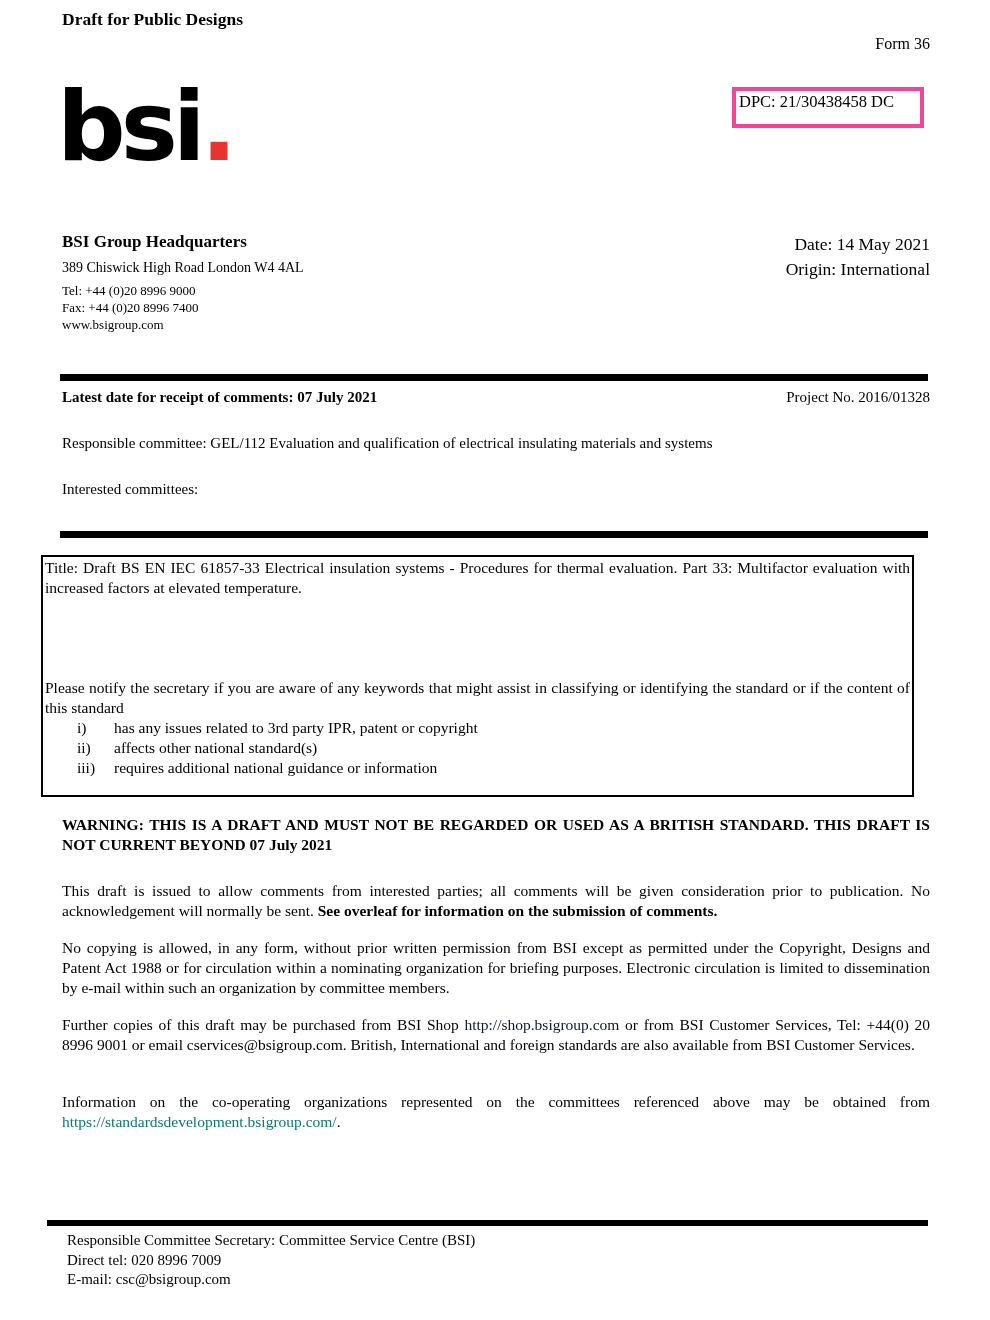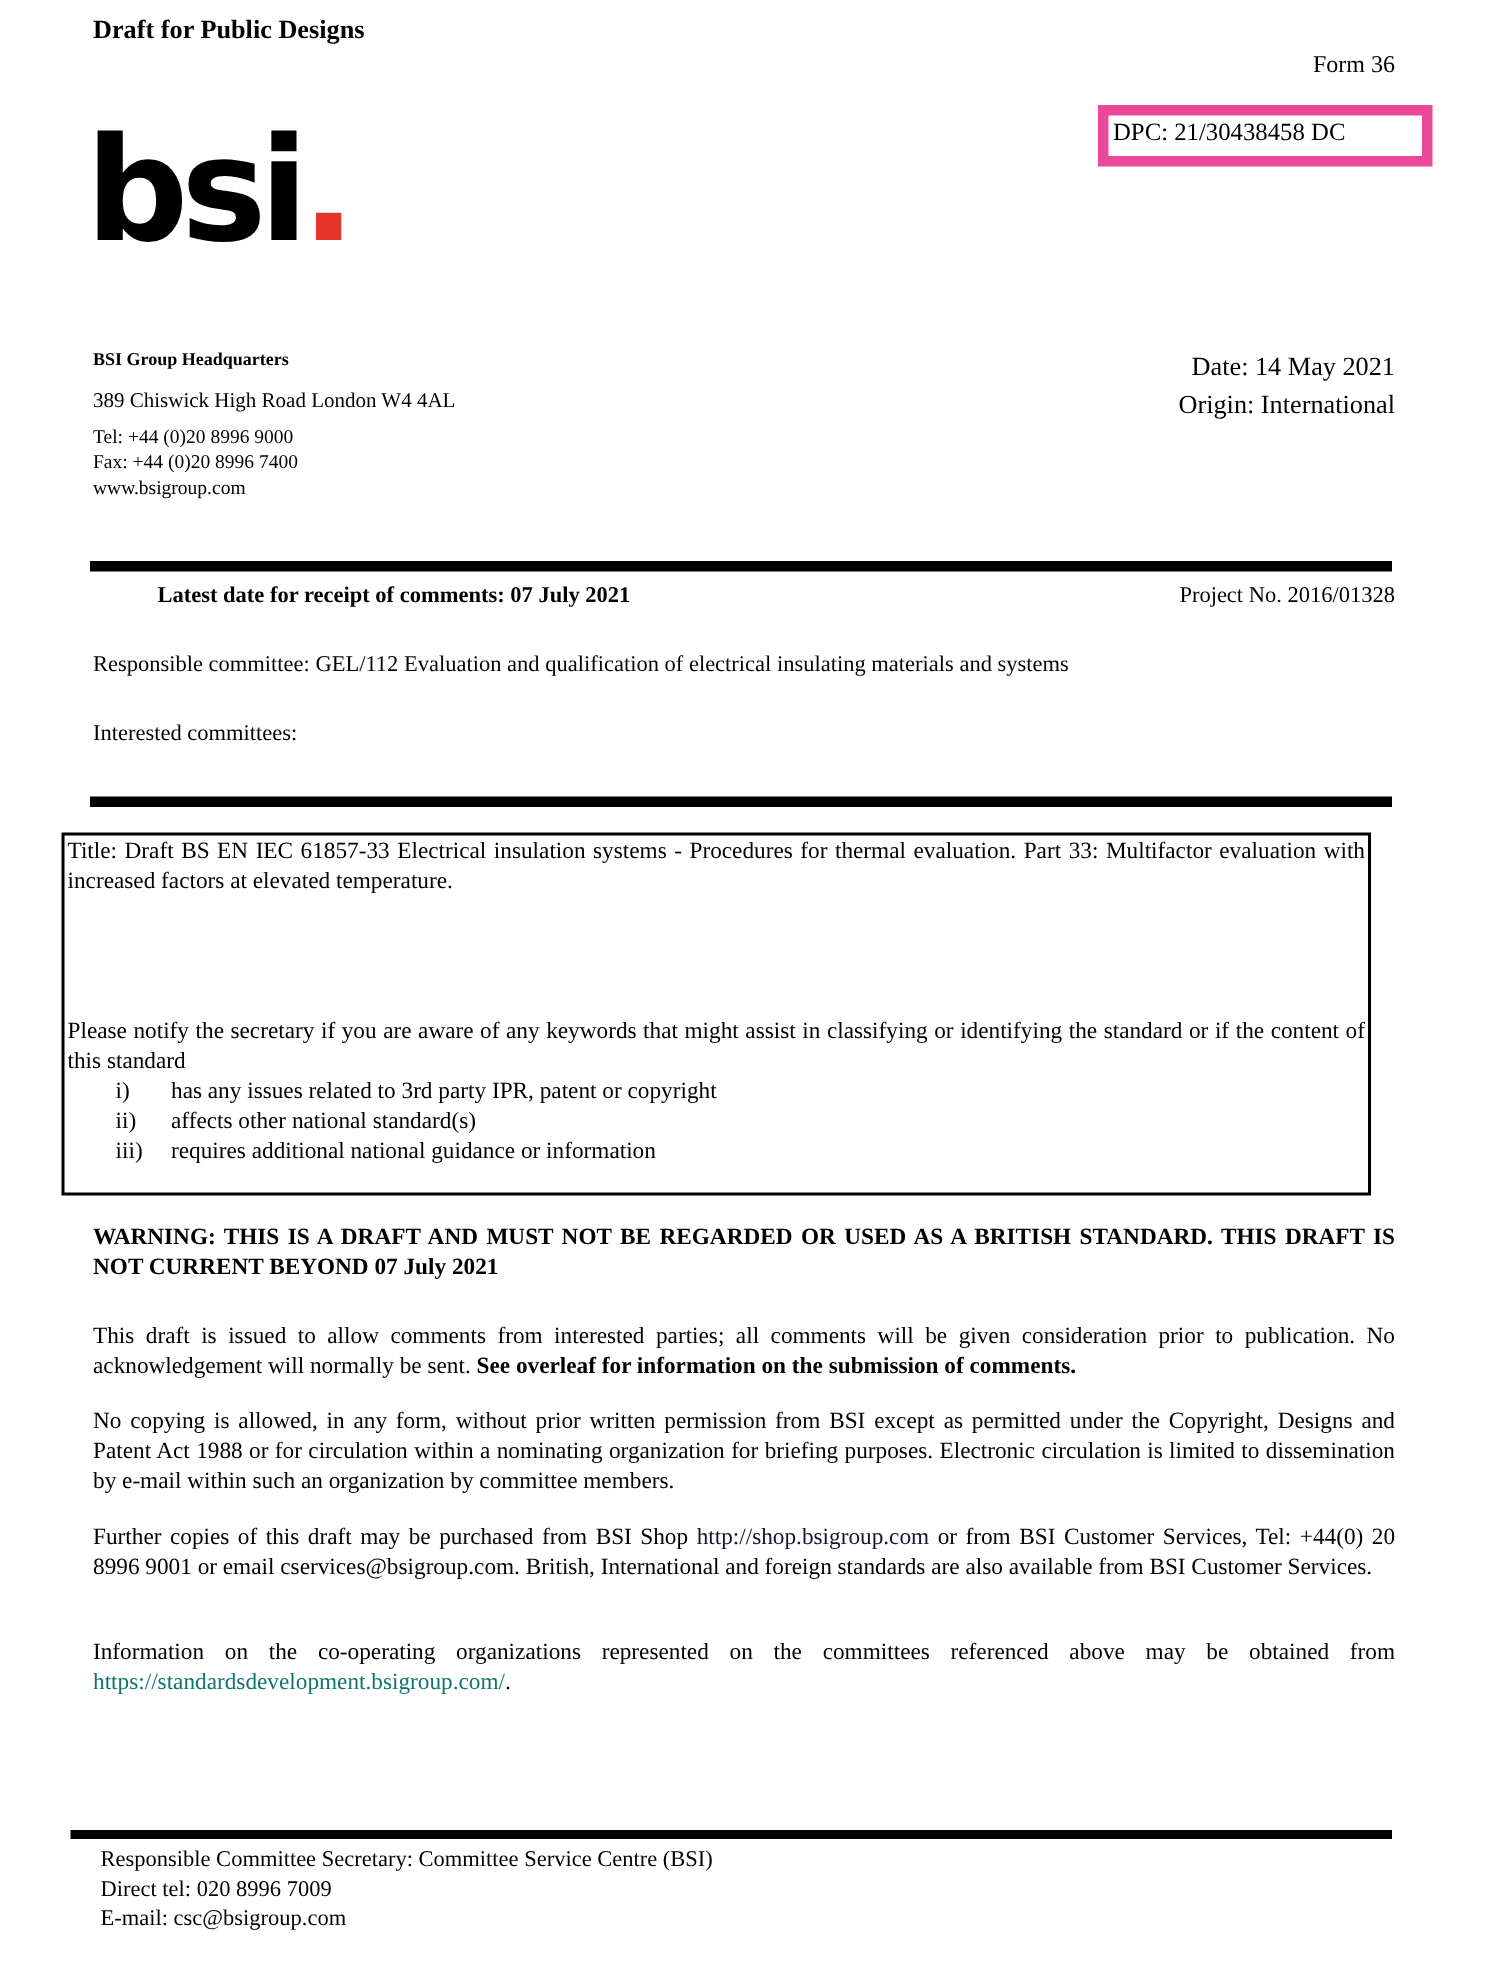--- a/index.html
+++ b/index.html
@@ -8,36 +8,36 @@
     width:990px;height:1320px;
     background:#ffffff;
     font-family:"Liberation Serif","DejaVu Serif",serif;
     color:#000;
     overflow:hidden;
   }
   .abs{position:absolute;}
   .draft-label{left:62px;top:9px;font-size:17.5px;font-weight:700;}
   .form-label{right:60px;top:35px;font-size:16px;text-align:right;}
   .dpc-box{
-    left:732px;top:70px;width:223px;height:41px;
-    border:7px solid #ec4899;box-sizing:border-box;
+    left:732px;top:87px;width:192px;height:41px;
+    border:4px solid #ec4899;box-sizing:border-box;
     font-size:16.5px;line-height:22px;padding:0 3px;
   }
   .logo{left:57px;top:83px;line-height:88px;
     font-family:"DejaVu Sans","Liberation Sans",sans-serif;
     font-weight:700;font-size:96px;letter-spacing:-5px;}
   .logo .dot{letter-spacing:0;}
-  .addr-name{left:62px;top:232px;font-size:12px;font-weight:700;}
+  .addr-name{left:62px;top:232px;font-size:17px;font-weight:700;}
   .addr-street{left:62px;top:260px;font-size:14px;}
   .addr-contact{left:62px;top:282px;font-size:13px;line-height:17px;}
   .meta-right{right:60px;top:232px;text-align:right;font-size:17.5px;line-height:25px;}
   .rule{background:#000;}
   .rule1{left:60px;top:374px;width:868px;height:7px;}
   .latest-row{left:62px;top:389px;width:868px;display:flex;justify-content:space-between;font-size:15px;}
-  .latest-row .left{font-weight:700;margin-left:43px;}
+  .latest-row .left{font-weight:700;}
   .responsible{left:62px;top:435px;width:868px;font-size:15px;}
   .interested{left:62px;top:481px;width:868px;font-size:15px;}
   .rule2{left:60px;top:531px;width:868px;height:7px;}
   .info-box{
     left:41px;top:555px;width:873px;height:242px;
     border:2px solid #000;box-sizing:border-box;
     padding:1px 2px;font-size:15.5px;line-height:20px;
   }
   .info-box .title-text{text-align:justify;margin:0;}
   .info-box .notify-text{text-align:justify;margin:80px 0 0 0;}

